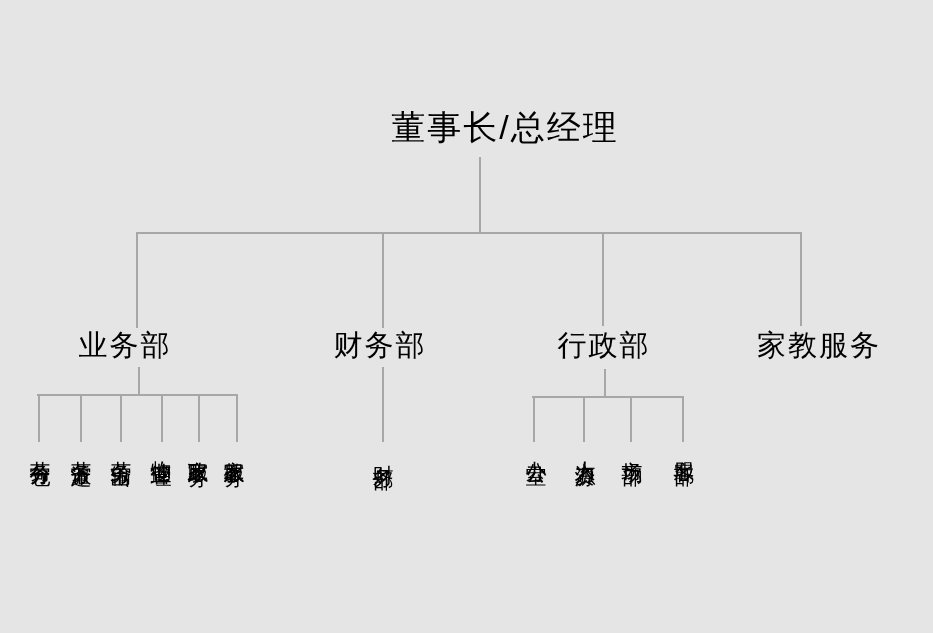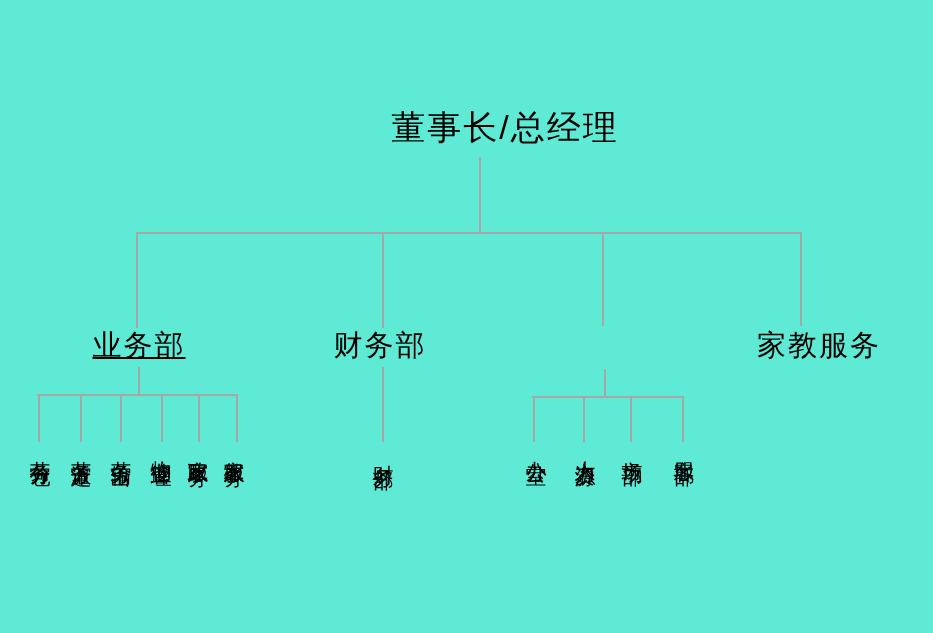--- a/index.html
+++ b/index.html
@@ -4,21 +4,21 @@
 <style>
   html, body {
     margin: 0;
     padding: 0;
     background: #ffffff;
   }
   .canvas {
     position: relative;
     width: 933px;
     height: 633px;
-    background: #5eead4;
+    background: #e5e5e5;
     font-family: "Liberation Sans", sans-serif;
     color: #000000;
     overflow: hidden;
   }
   .line {
     position: absolute;
     background: #a7a7a7;
   }
   .line.v { width: 2px; }
   .line.h { height: 2px; }
@@ -62,22 +62,23 @@
 
   <div class="line v" style="left:479px; top:157px; height:76px;"></div>
 
   <div class="line h" style="left:136px; top:232px; width:666px;"></div>
 
   <div class="line v" style="left:136px; top:233px; height:95px;"></div>
   <div class="line v" style="left:382px; top:233px; height:95px;"></div>
   <div class="line v" style="left:602px; top:233px; height:93px;"></div>
   <div class="line v" style="left:800px; top:233px; height:93px;"></div>
 
-  <div class="dept-label" style="left:139px;text-decoration:underline;">业务部</div>
+  <div class="dept-label" style="left:125px;">业务部</div>
   <div class="dept-label" style="left:380px;">财务部</div>
+  <div class="dept-label" style="left:604px;">行政部</div>
   <div class="dept-label" style="left:819px;">家教服务</div>
 
   <div class="line v" style="left:138px; top:367px; height:28px;"></div>
   <div class="line h" style="left:37px; top:394px; width:201px;"></div>
   <div class="line v" style="left:38px;  top:395px; height:47px;"></div>
   <div class="line v" style="left:80px;  top:395px; height:47px;"></div>
   <div class="line v" style="left:120px; top:395px; height:47px;"></div>
   <div class="line v" style="left:161px; top:395px; height:47px;"></div>
   <div class="line v" style="left:198px; top:395px; height:47px;"></div>
   <div class="line v" style="left:236px; top:395px; height:47px;"></div>

